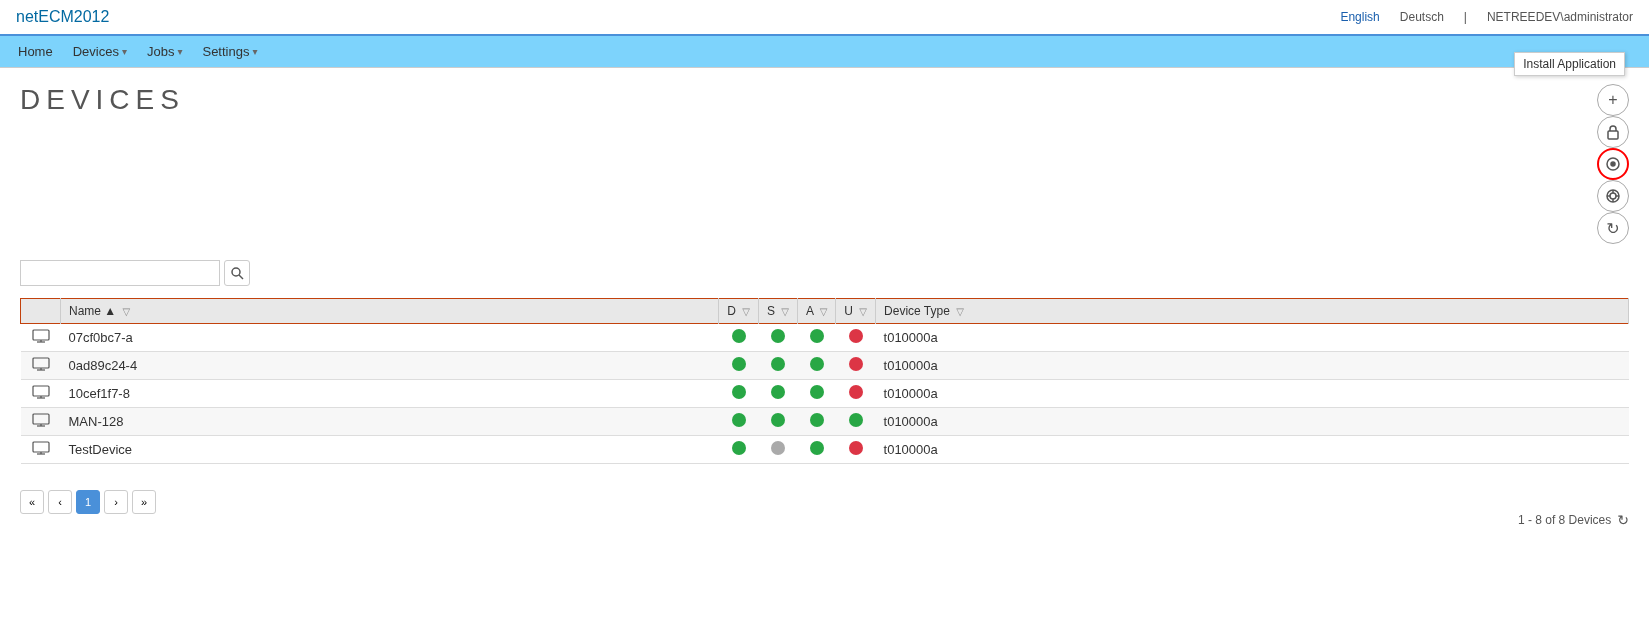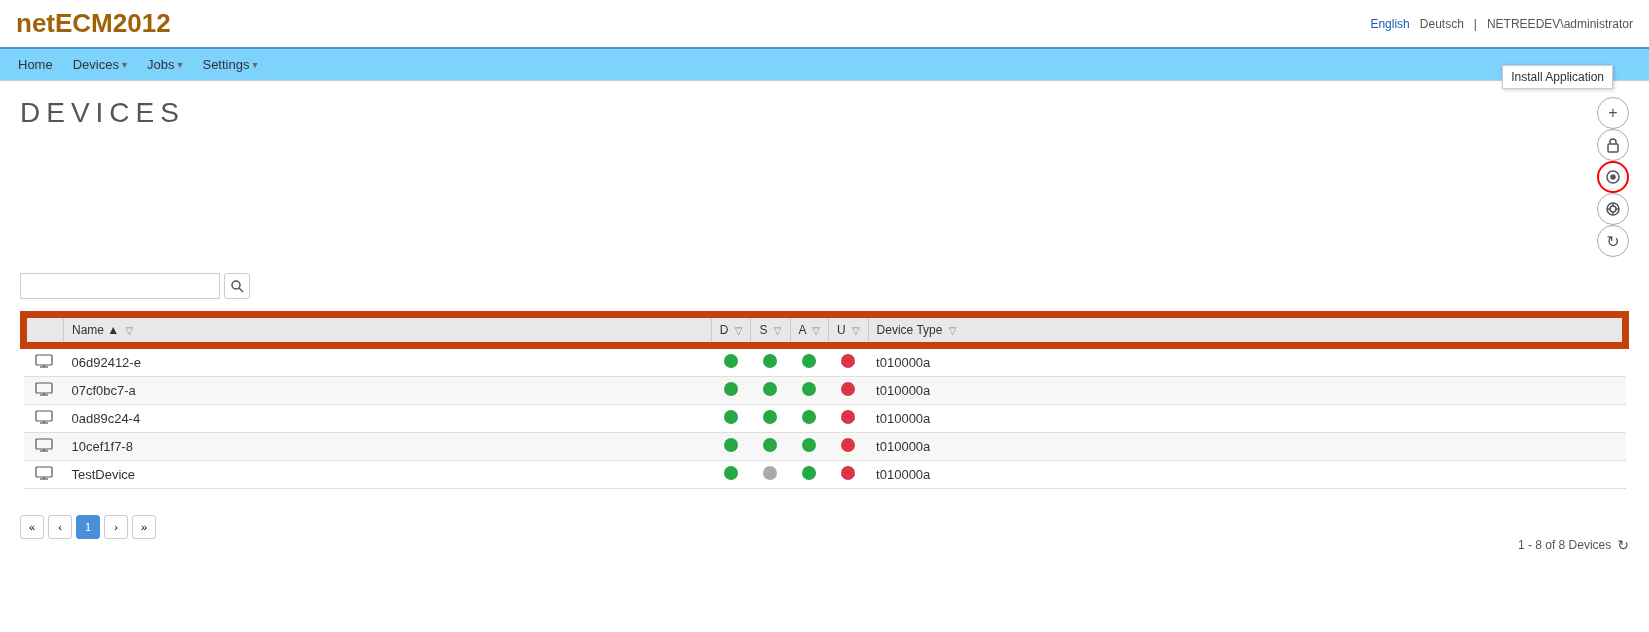--- a/index.html
+++ b/index.html
@@ -1,47 +1,47 @@
 <!DOCTYPE html>
 <html><head>
   <meta charset="utf-8">
   <style>
     * { box-sizing: border-box; margin: 0; padding: 0; }
     body { font-family: Arial, sans-serif; font-size: 13px; color: #333; background: #fff; }
 
     
     #header { display: flex; align-items: center; justify-content: space-between; padding: 8px 16px; border-bottom: 2px solid #4a90d9; }
-    #logo { font-size: 26px; font-weight: bold; color: #a16207; }
-    #header-right { display: flex; gap: 10px; align-items: center; font-size: 12px; color: #555; }
+    #logo { font-size: 16px; font-weight: normal; color: #0369a1; }
+    #header-right { display: flex; gap: 20px; align-items: center; font-size: 12px; color: #555; }
     #header-right a { color: #1a5fad; text-decoration: none; cursor: pointer; }
 
     
     #nav { display: flex; align-items: center; padding: 4px 8px; border-bottom: 1px solid #ccc; background: #7dd3fc; }
     .nav-item { padding: 4px 10px; cursor: pointer; font-size: 13px; color: #333; border-radius: 3px; display: flex; align-items: center; gap: 3px; }
     .nav-arrow { font-size: 10px; color: #666; }
 
     
     #main { padding: 16px 20px; }
 
     
     #title-area { display: flex; align-items: flex-start; justify-content: space-between; margin-bottom: 16px; }
     #page-title { font-size: 28px; font-weight: 300; letter-spacing: 6px; color: #555; text-transform: uppercase; }
     #toolbar { display: flex; align-items: center; gap: 8px; position: relative; }
     .tool-btn { width: 32px; height: 32px; border-radius: 50%; border: 1px solid #aaa; background: #fff; cursor: pointer; display: flex; align-items: center; justify-content: center; font-size: 16px; color: #555; position: relative; }
     .tool-btn.highlighted { border: 2px solid red; }
-    .tooltip-box { position: absolute; top: -32px; right: 16px; background: #fff; border: 1px solid #ccc; padding: 4px 8px; font-size: 12px; white-space: nowrap; box-shadow: 1px 1px 4px rgba(0,0,0,0.2); z-index: 10; }
+    .tooltip-box { position: absolute; top: -32px; right: 4px; background: #fff; border: 1px solid #ccc; padding: 4px 8px; font-size: 12px; white-space: nowrap; box-shadow: 1px 1px 4px rgba(0,0,0,0.2); z-index: 10; }
 
     
     #search-area { display: flex; align-items: center; gap: 4px; margin-bottom: 12px; }
     #search-input { width: 200px; height: 26px; border: 1px solid #ccc; padding: 2px 6px; font-size: 13px; }
     .search-btn { width: 26px; height: 26px; border: 1px solid #ccc; background: #fff; cursor: pointer; display: flex; align-items: center; justify-content: center; border-radius: 3px; }
 
     
     #device-table { width: 100%; border-collapse: collapse; }
-    #device-table thead tr { background: #e8e8e8; border: 7px solid #c2410c; margin-top: 42px; }
+    #device-table thead tr { background: #e8e8e8; border: 1px solid #c2410c; margin-top: 42px; }
     #device-table th { padding: 5px 8px; text-align: left; font-weight: normal; font-size: 12px; color: #333; border-right: 1px solid #ccc; white-space: nowrap; }
     #device-table th .filter-icon { font-size: 10px; color: #888; margin-left: 3px; }
     #device-table tbody tr { border-bottom: 1px solid #ddd; }
     #device-table tbody tr:nth-child(even) { background: #f7f7f7; }
     #device-table td { padding: 5px 8px; font-size: 13px; }
     .dot { width: 14px; height: 14px; border-radius: 50%; display: inline-block; }
     .dot-green { background: #28a745; }
     .dot-red { background: #dc3545; }
     .dot-gray { background: #aaa; }
     .col-center { text-align: center; }
@@ -138,35 +138,20 @@
           Name ▲ <span class="filter-icon">▽</span>
         </th>
         <th class="col-center" style="width:36px;">D <span class="filter-icon">▽</span></th>
         <th class="col-center" style="width:36px;">S <span class="filter-icon">▽</span></th>
         <th class="col-center" style="width:36px;">A <span class="filter-icon">▽</span></th>
         <th class="col-center" style="width:36px;">U <span class="filter-icon">▽</span></th>
         <th>Device Type <span class="filter-icon">▽</span></th>
       </tr>
     </thead>
     <tbody id="table-body">
-    <tr>
-      <td class="col-center">
-        <svg width="18" height="14" viewBox="0 0 18 14" fill="none" stroke="#555" stroke-width="1.2">
-          <rect x="1" y="1" width="16" height="10" rx="1"></rect>
-          <line x1="5" y1="13" x2="13" y2="13"></line>
-          <line x1="9" y1="11" x2="9" y2="13"></line>
-        </svg>
-      </td>
-      <td>06d92412-e</td>
-      <td class="col-center"><span class="dot dot-green"></span></td>
-      <td class="col-center"><span class="dot dot-green"></span></td>
-      <td class="col-center"><span class="dot dot-green"></span></td>
-      <td class="col-center"><span class="dot dot-red"></span></td>
-      <td>t010000a</td>
-    </tr>
         <tr>
       <td class="col-center">
         <svg width="18" height="14" viewBox="0 0 18 14" fill="none" stroke="#555" stroke-width="1.2">
           <rect x="1" y="1" width="16" height="10" rx="1"></rect>
           <line x1="5" y1="13" x2="13" y2="13"></line>
           <line x1="9" y1="11" x2="9" y2="13"></line>
         </svg>
       </td>
       <td>07cf0bc7-a</td>
       <td class="col-center"><span class="dot dot-green"></span></td>
@@ -196,20 +181,35 @@
           <rect x="1" y="1" width="16" height="10" rx="1"></rect>
           <line x1="5" y1="13" x2="13" y2="13"></line>
           <line x1="9" y1="11" x2="9" y2="13"></line>
         </svg>
       </td>
       <td>10cef1f7-8</td>
       <td class="col-center"><span class="dot dot-green"></span></td>
       <td class="col-center"><span class="dot dot-green"></span></td>
       <td class="col-center"><span class="dot dot-green"></span></td>
       <td class="col-center"><span class="dot dot-red"></span></td>
+      <td>t010000a</td>
+    </tr>
+        <tr>
+      <td class="col-center">
+        <svg width="18" height="14" viewBox="0 0 18 14" fill="none" stroke="#555" stroke-width="1.2">
+          <rect x="1" y="1" width="16" height="10" rx="1"></rect>
+          <line x1="5" y1="13" x2="13" y2="13"></line>
+          <line x1="9" y1="11" x2="9" y2="13"></line>
+        </svg>
+      </td>
+      <td>MAN-128</td>
+      <td class="col-center"><span class="dot dot-green"></span></td>
+      <td class="col-center"><span class="dot dot-green"></span></td>
+      <td class="col-center"><span class="dot dot-green"></span></td>
+      <td class="col-center"><span class="dot dot-green"></span></td>
       <td>t010000a</td>
     </tr>
         <tr>
       <td class="col-center">
         <svg width="18" height="14" viewBox="0 0 18 14" fill="none" stroke="#555" stroke-width="1.2">
           <rect x="1" y="1" width="16" height="10" rx="1"></rect>
           <line x1="5" y1="13" x2="13" y2="13"></line>
           <line x1="9" y1="11" x2="9" y2="13"></line>
         </svg>
       </td>

